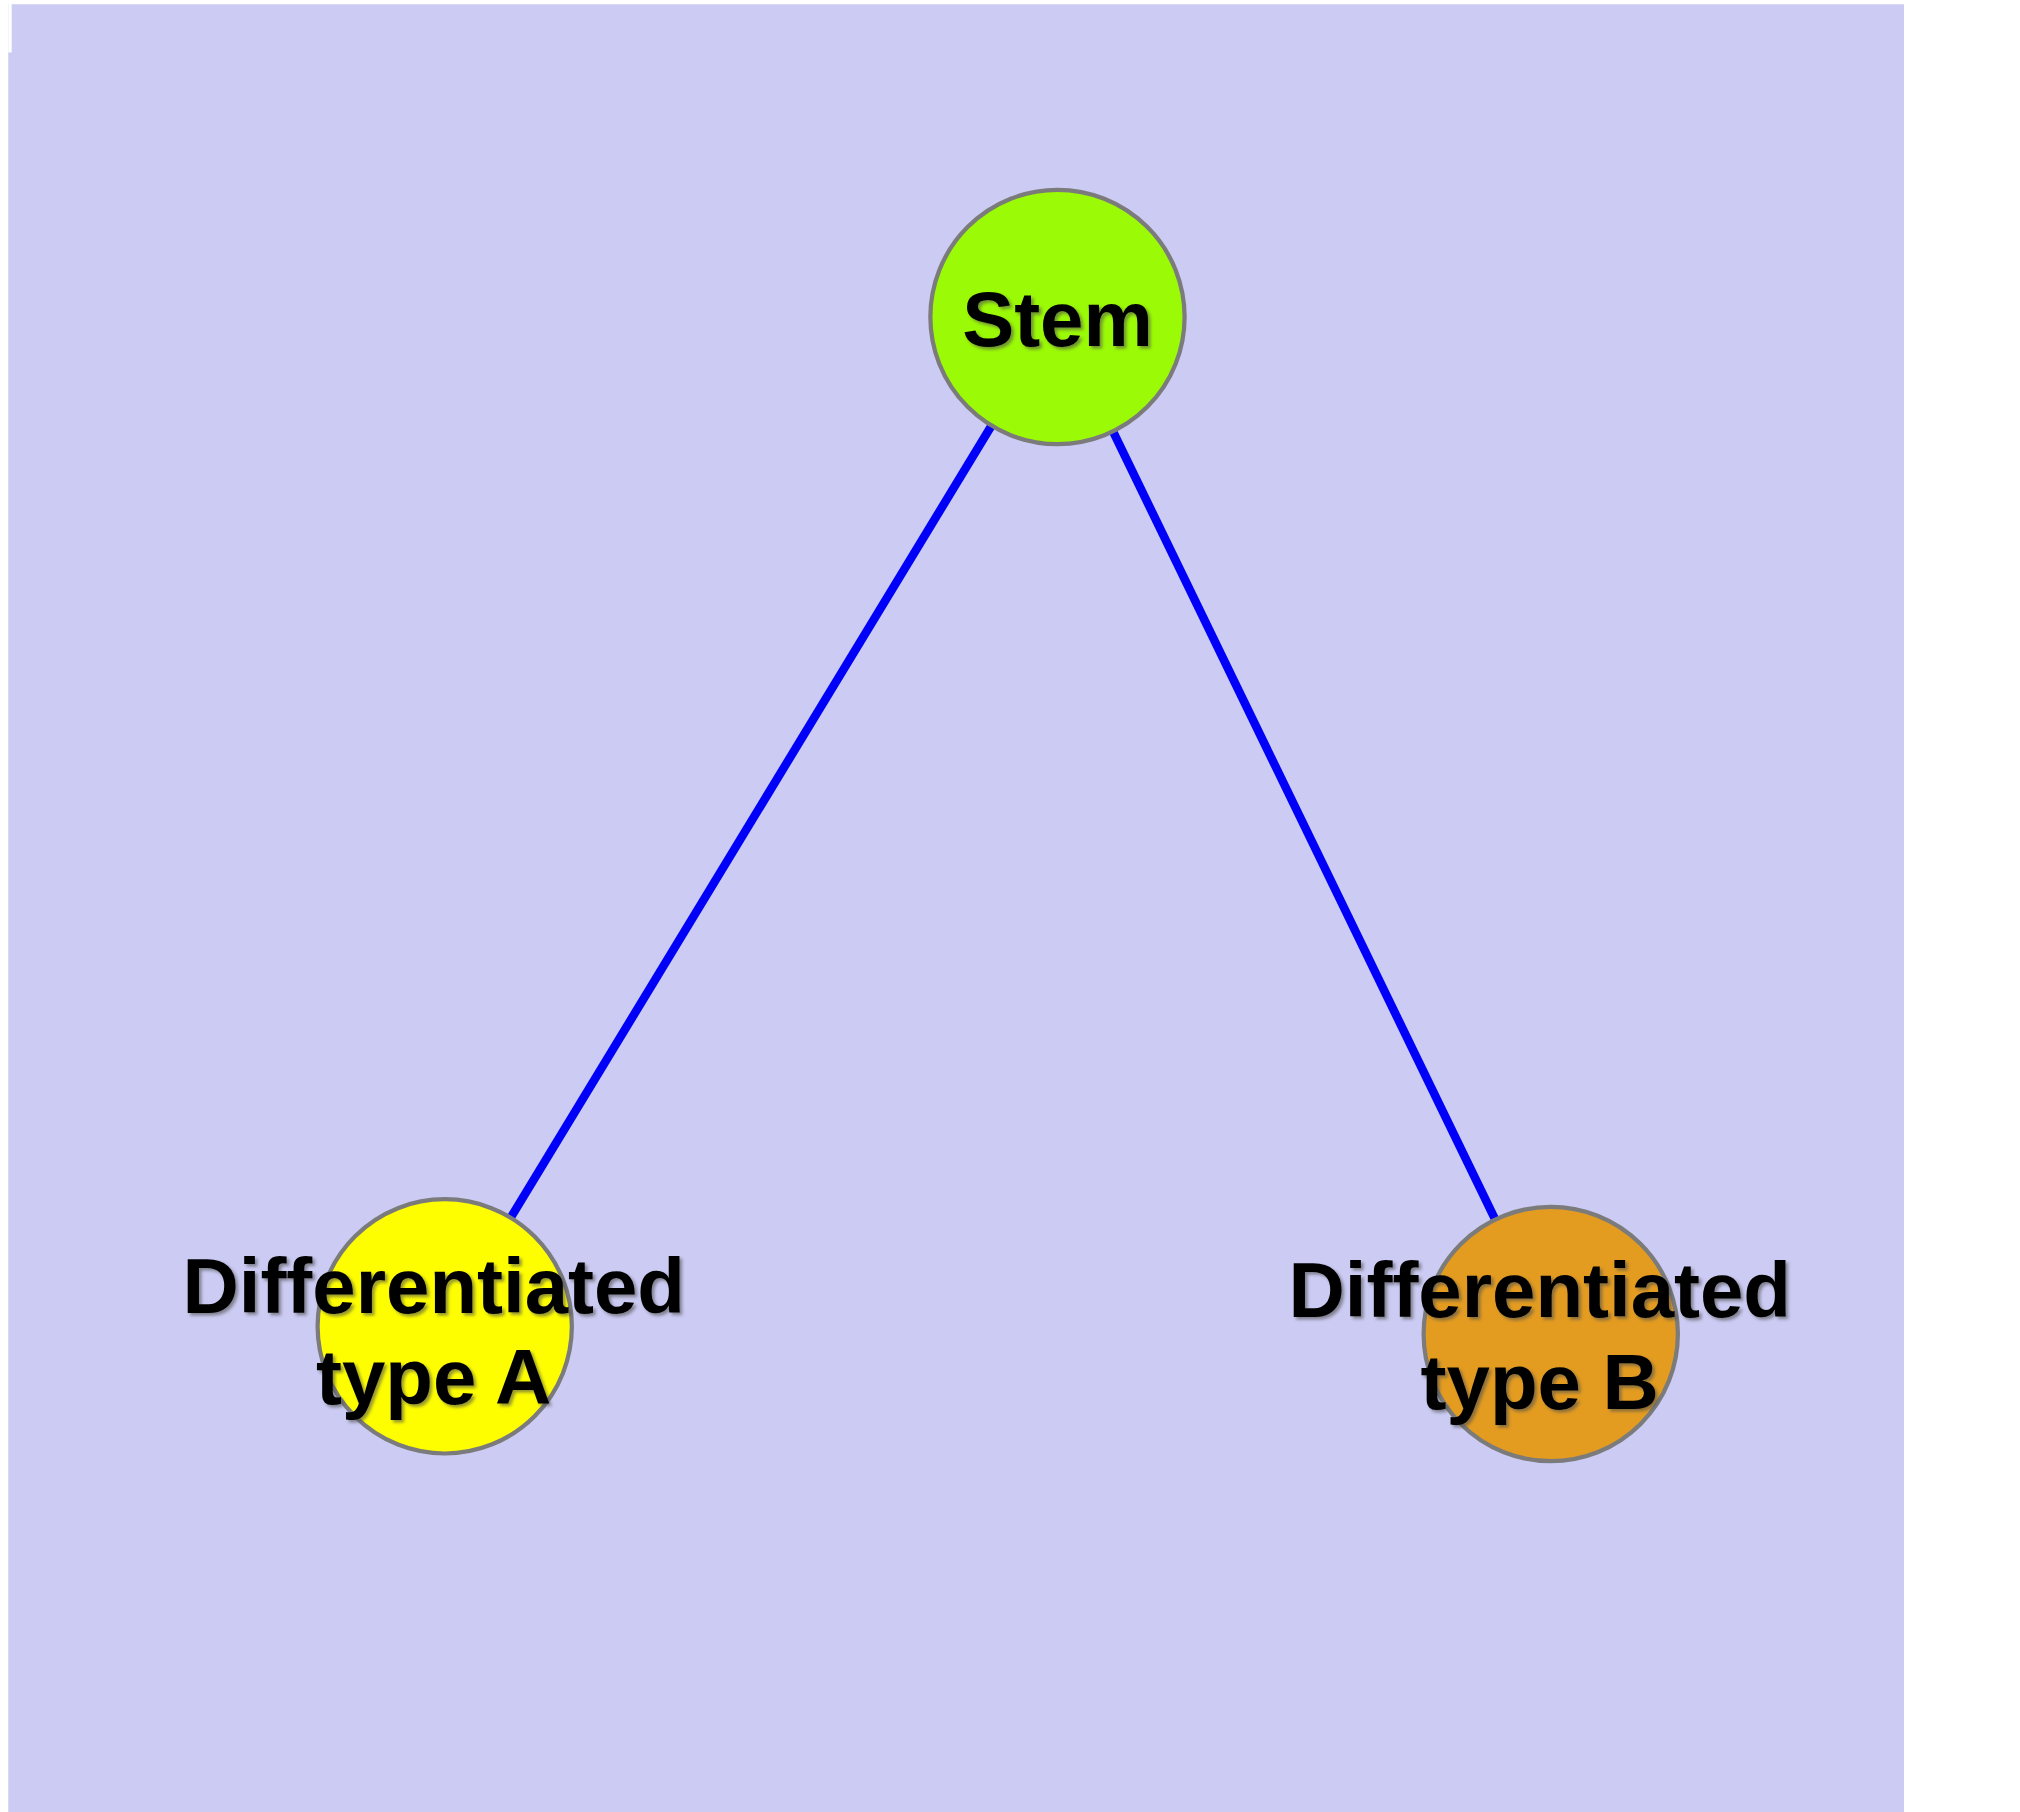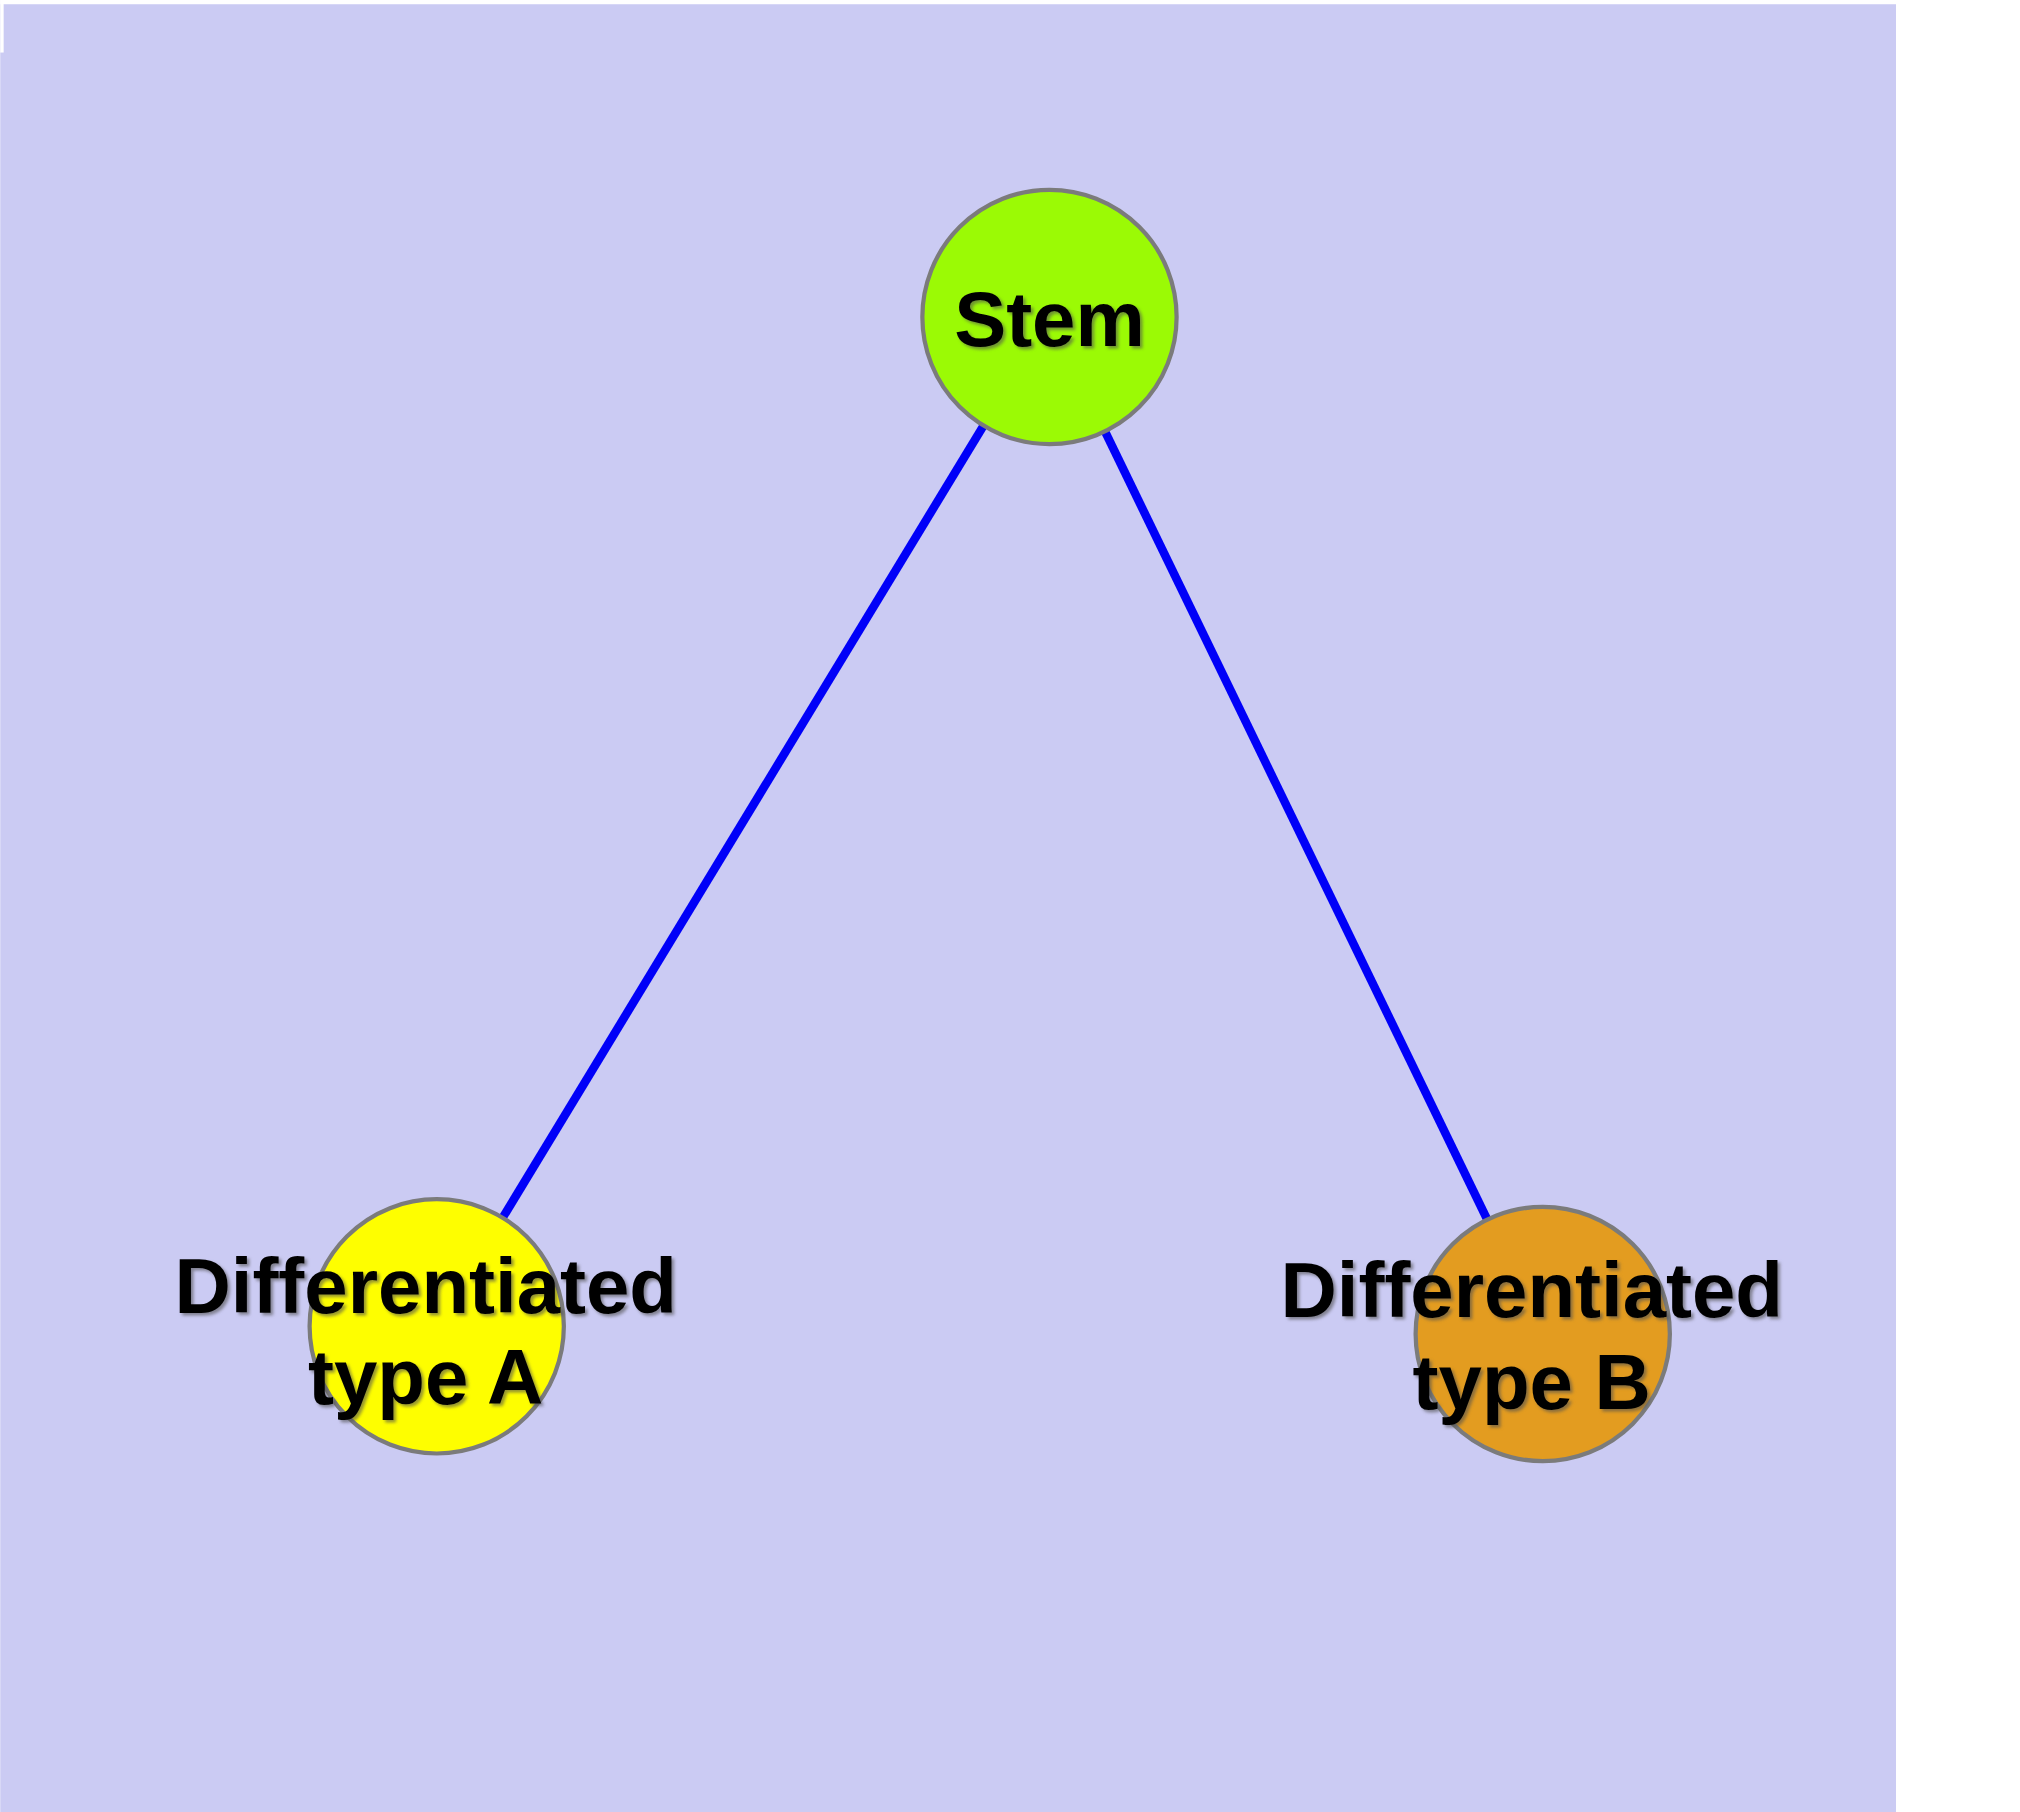--- a/index.html
+++ b/index.html
@@ -5,20 +5,21 @@
   html, body {
     margin: 0;
     padding: 0;
     background: #ffffff;
   }
   .stage {
     position: relative;
     width: 1896px;
     height: 1812px;
     overflow: hidden;
+    padding-left: 8px;
   }
   svg {
     display: block;
   }
   .node-label {
     font-family: "Liberation Sans", sans-serif;
     font-weight: bold;
     font-size: 92px;
     fill: #000000;
     text-anchor: middle;

